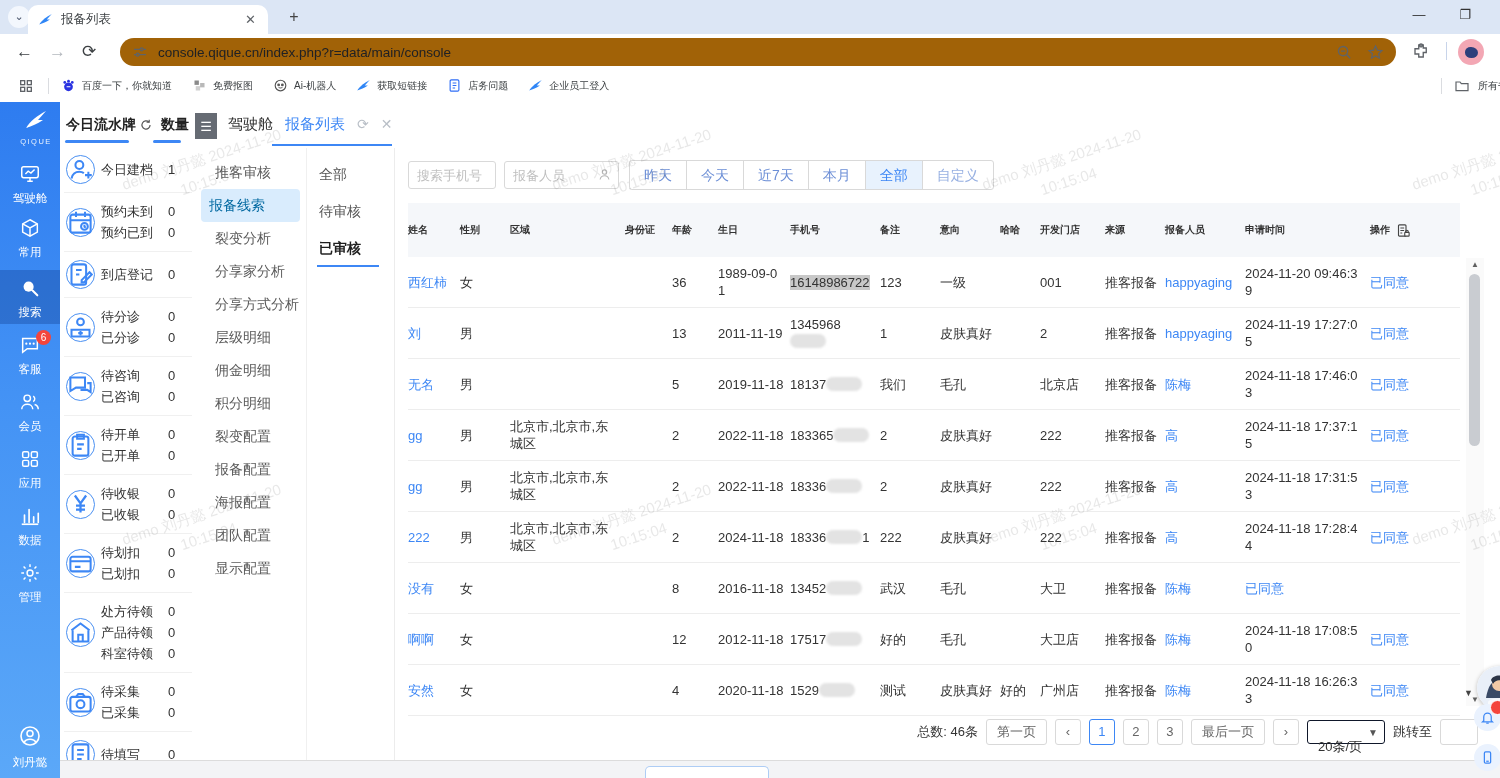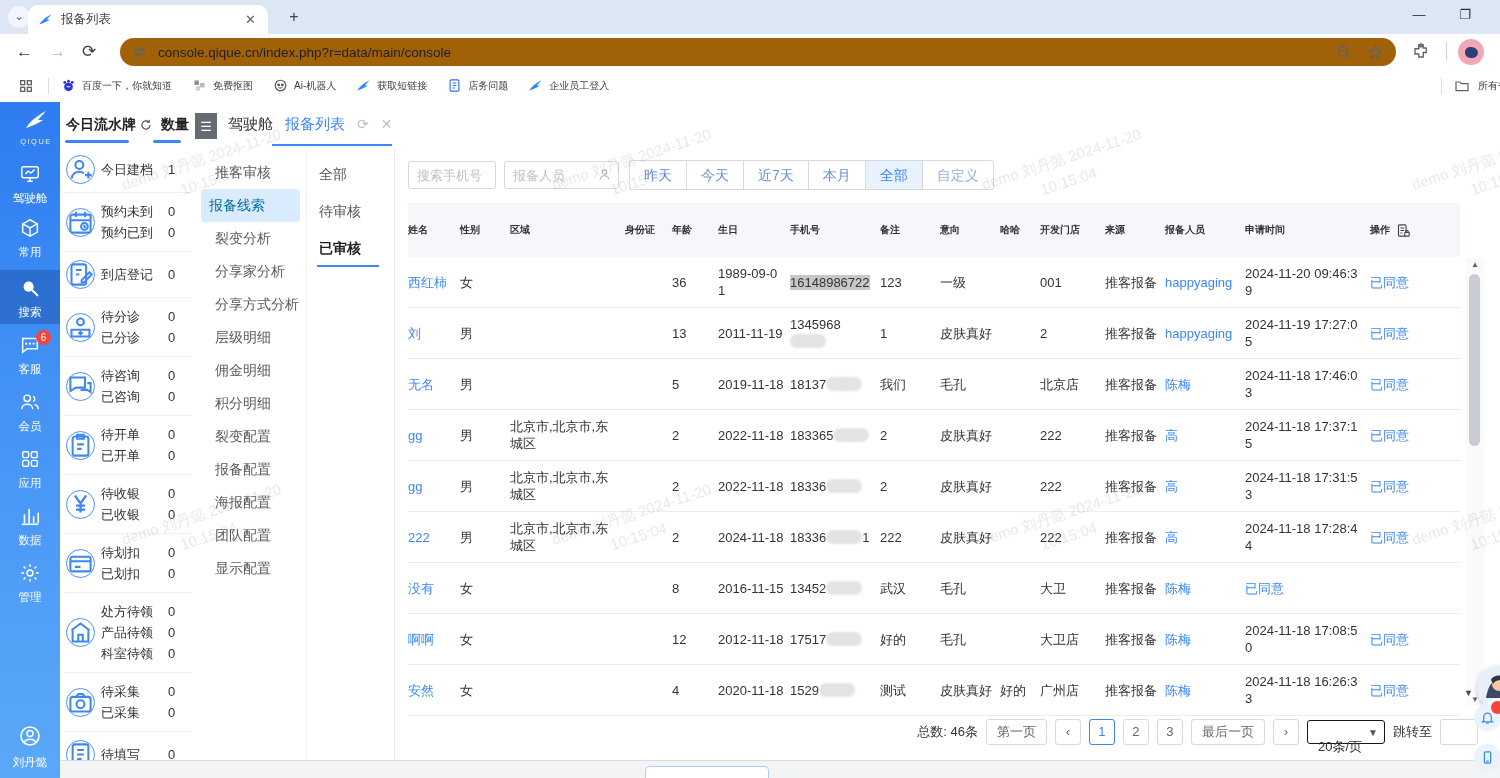--- a/index.html
+++ b/index.html
@@ -766,21 +766,21 @@
             <div class="td link">高</div>
             <div class="td ">2024-11-18 17:28:44</div>
             <div class="td link">已同意</div>
           </div>
           <div class="tr">
             <div class="td link">没有</div>
             <div class="td ">女</div>
             <div class="td "></div>
             <div class="td "></div>
             <div class="td ">8</div>
-            <div class="td ">2016-11-15</div>
+            <div class="td ">2016-11-18</div>
             <div class="td ">13452<span class="pblur"></span></div>
             <div class="td ">武汉</div>
             <div class="td ">毛孔</div>
             <div class="td "></div>
             <div class="td ">大卫</div>
             <div class="td ">推客报备</div>
             <div class="td link">陈梅</div>
             <div class="td link">已同意</div>
           </div>
           <div class="tr">

